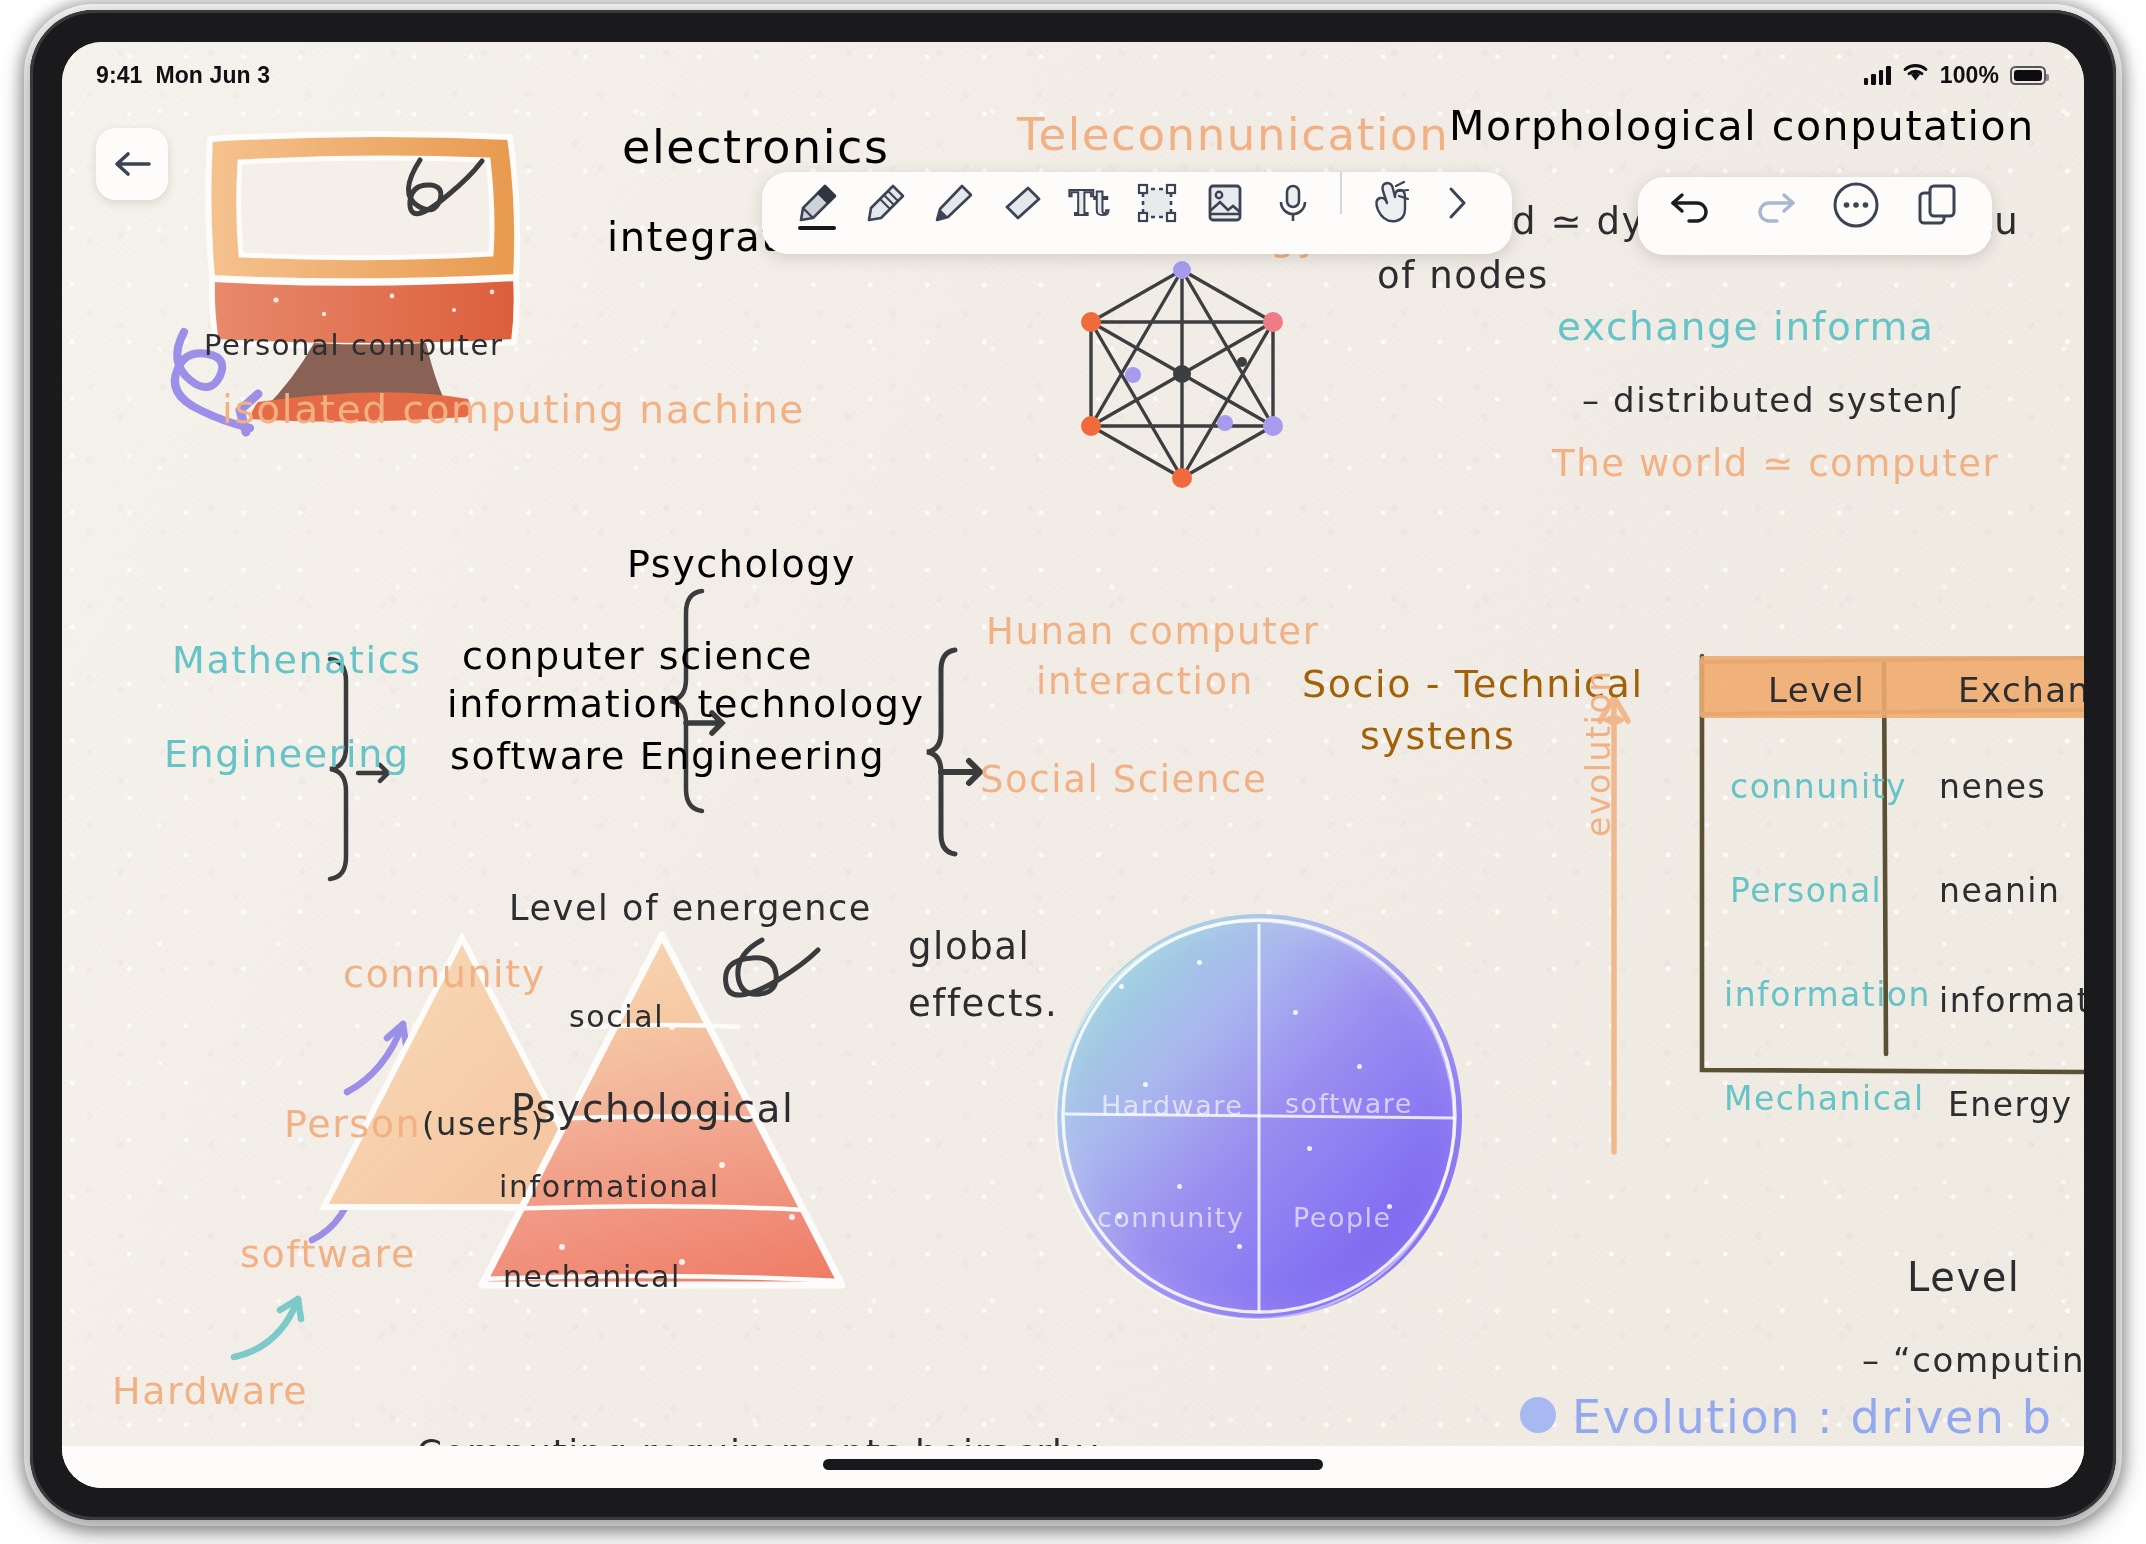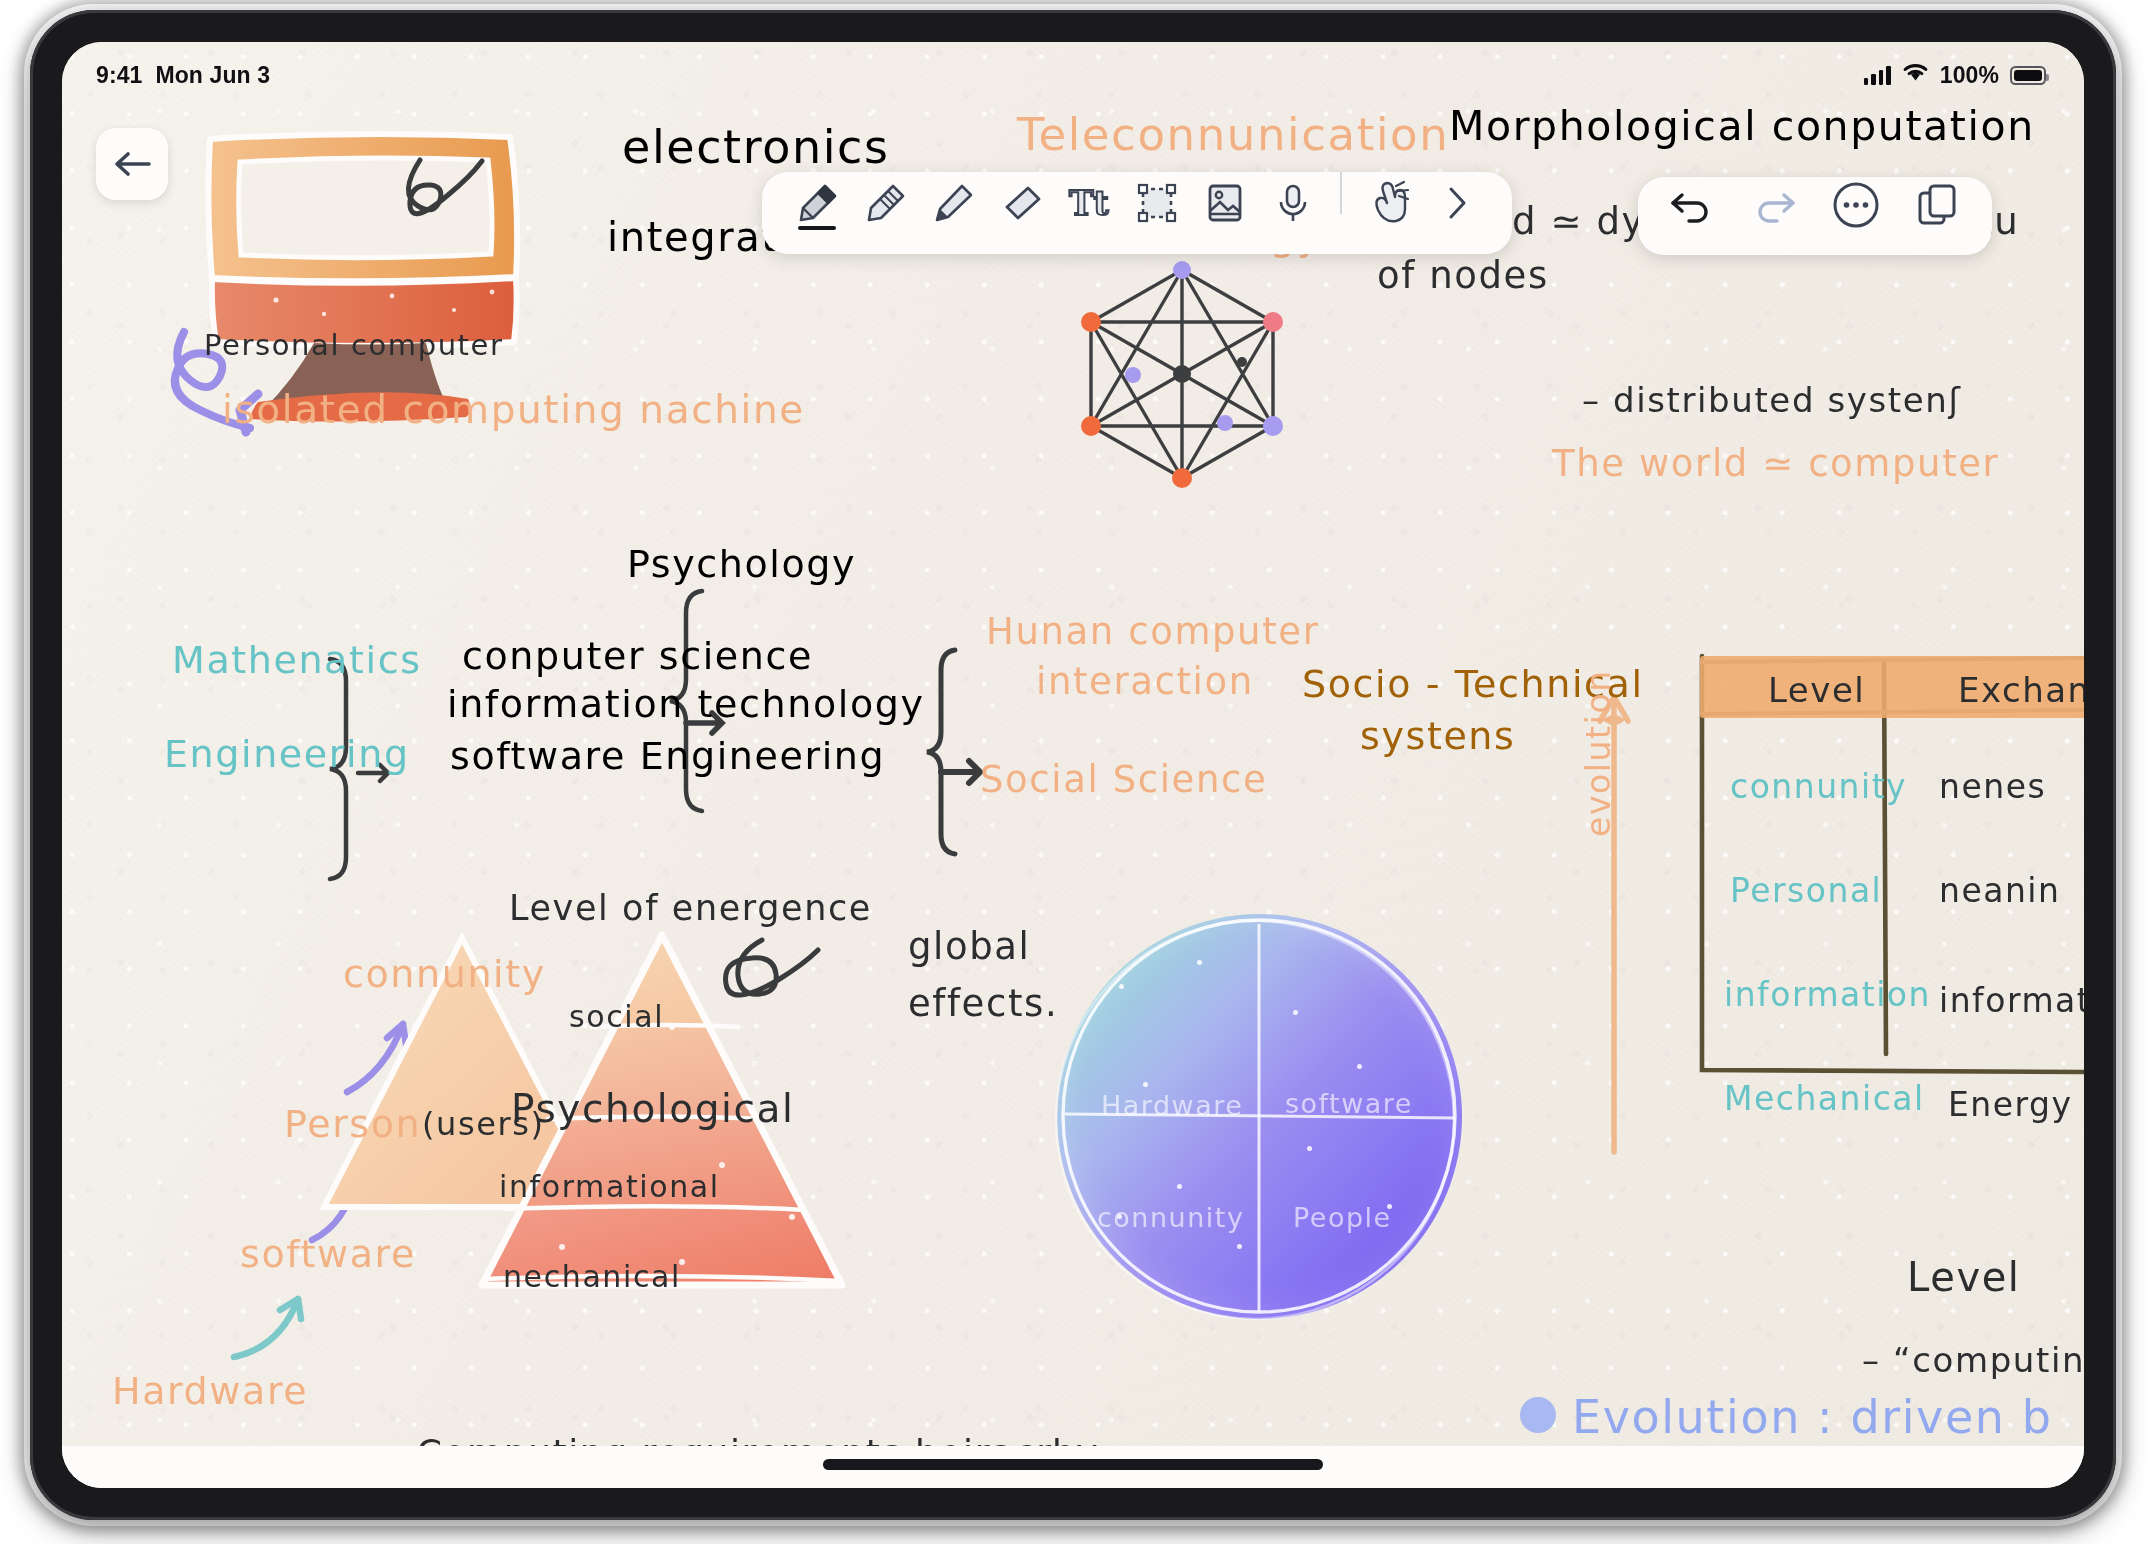--- a/index.html
+++ b/index.html
@@ -384,20 +384,21 @@
 
     <span class="hw ink-red" style="left:560px;top:78px;font-size:46px">electronics</span>
     <span class="hw ink-red" style="left:545px;top:172px;font-size:40px">integrated  circuit</span>
     <span class="hw ink-peach" style="left:955px;top:66px;font-size:45px">Teleconnunication</span>
     <span class="hw ink-peach" style="left:1020px;top:170px;font-size:40px">Technology</span>
 
     <span class="hw ink-red" style="left:1387px;top:60px;font-size:41px">Morphological  conputation</span>
     <span class="hw ink-dark" style="left:1315px;top:158px;font-size:37px">nodeled ≃ dynanics of a structu</span>
     <span class="hw ink-dark" style="left:1315px;top:212px;font-size:37px">of nodes</span>
 
+    <span class="hw ink-teal" style="left:1495px;top:262px;font-size:39px">exchange  informa</span>
     <span class="hw ink-dark" style="left:1520px;top:338px;font-size:34px">– distributed  systenʃ</span>
     <span class="hw ink-peach" style="left:1490px;top:400px;font-size:37px">The world ≃ computer</span>
 
     <span class="hw ink-teal" style="left:110px;top:596px;font-size:38px">Mathenatics</span>
     <span class="hw ink-teal" style="left:102px;top:690px;font-size:38px">Engineering</span>
 
     <span class="hw ink-red" style="left:565px;top:500px;font-size:38px">Psychology</span>
     <span class="hw ink-red" style="left:400px;top:592px;font-size:38px">conputer  science</span>
     <span class="hw ink-red" style="left:385px;top:640px;font-size:38px">information technology</span>
     <span class="hw ink-red" style="left:388px;top:692px;font-size:38px">software Engineering</span>

